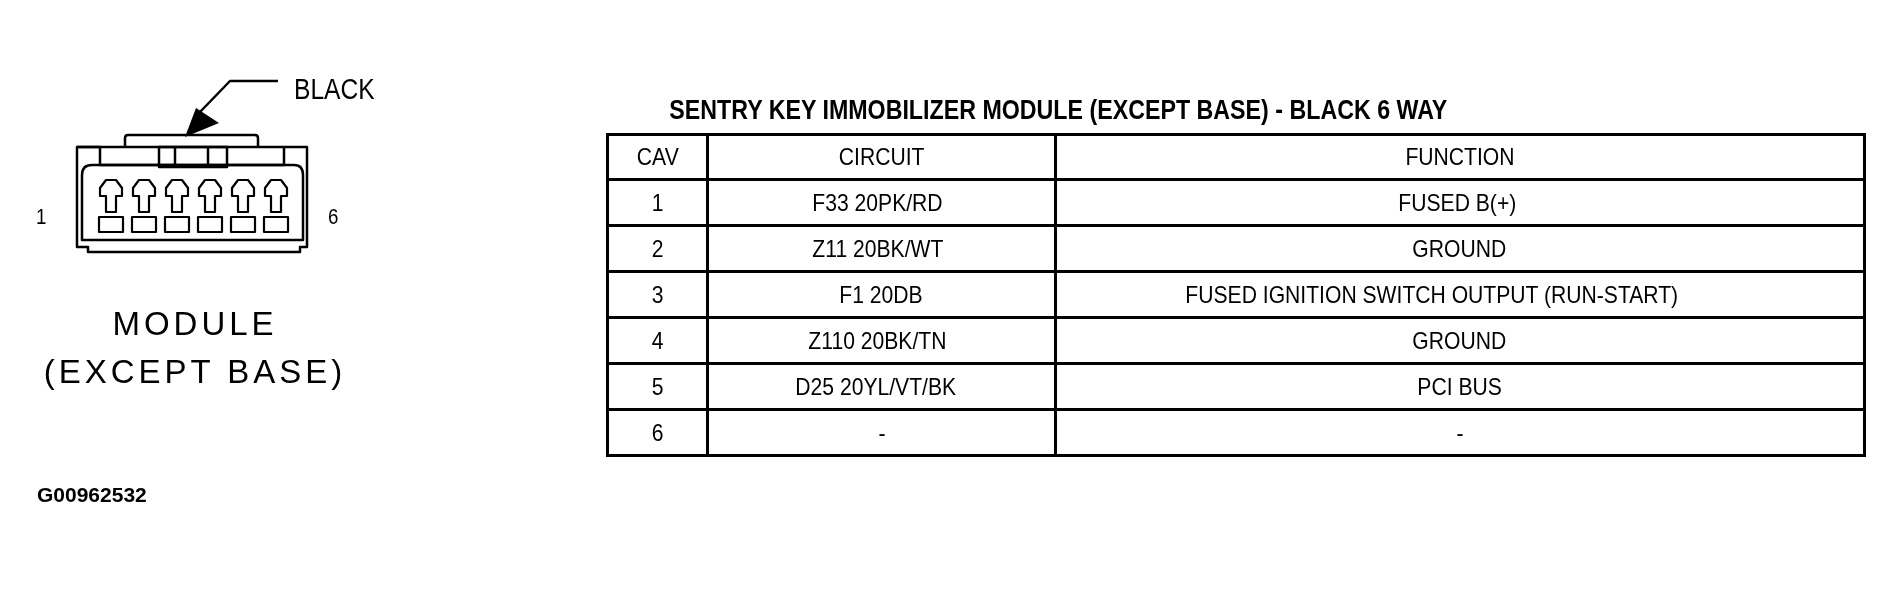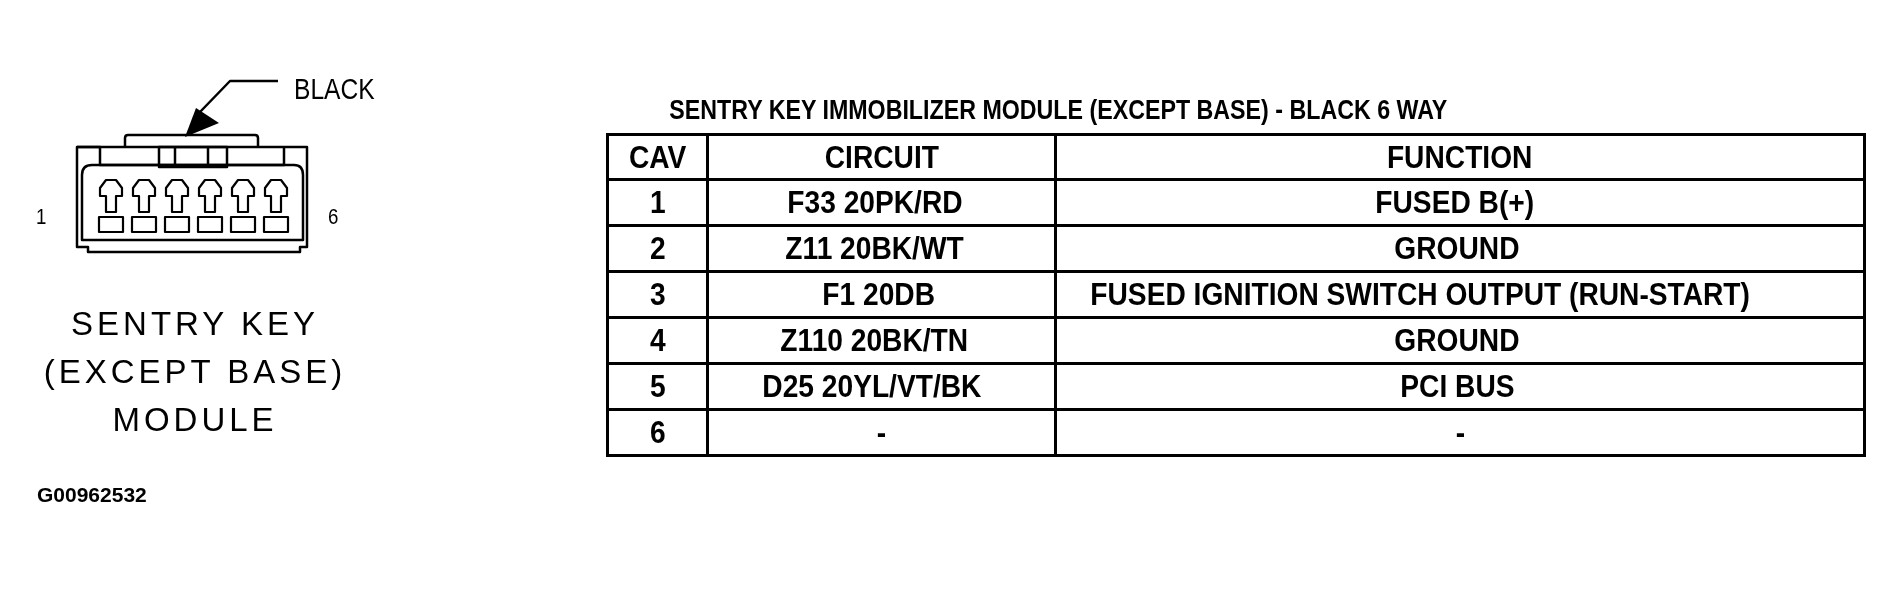--- a/index.html
+++ b/index.html
@@ -8,21 +8,21 @@
   .pin-label { position:absolute; font-size:22px; }
   .pin-label span { display:inline-block; transform:scaleX(0.85); transform-origin:left center; }
   .black-label { position:absolute; left:294px; top:72px; font-size:30px; }
   .black-label span { display:inline-block; transform:scaleX(0.82); transform-origin:left center; }
   .caption { position:absolute; left:40px; width:310px; top:300px; text-align:center; font-size:33px; line-height:48px; letter-spacing:4px; font-weight:normal; }
   .caption div { white-space:nowrap; }
   .fig-id { position:absolute; left:37px; top:483px; font-size:21px; font-weight:bold; }
   .table-title { position:absolute; left:606px; width:1260px; top:94px; font-size:27px; font-weight:bold; line-height:32px; }
   .table-title span { display:inline-block; transform:scaleX(0.86); }
   table.pin-table { position:absolute; left:606px; top:133px; border-collapse:collapse; width:1260px; }
-  table.pin-table td, table.pin-table th { border:3px solid #000; height:43px; padding:0; font-weight:bold; font-size:32px; white-space:nowrap; overflow:hidden;margin-top:8px; }
+  table.pin-table td, table.pin-table th { border:3px solid #000; height:43px; padding:0; font-weight:normal; font-size:24px; white-space:nowrap; overflow:hidden;margin-top:8px; }
   table.pin-table th { height:42px; }
   .c-cav { width:97px; text-align:center; }
   .c-circ { width:345px; }
   .c-func { }
   .txt { display:inline-block; transform:scaleX(0.88); }
   .left .txt { transform-origin:left center; padding-left:14px; }
   .center .txt { transform-origin:center center; }
   td.center, th.center { text-align:center; }
   td.left { text-align:center; }
 </style>
@@ -75,23 +75,22 @@
         <rect x="1" y="217" width="24" height="15"></rect>
       </g>
   </g>
 </svg>
 
 <div class="black-label"><span>BLACK</span></div>
 <div class="pin-label" style="left:36px; top:204px;"><span>1</span></div>
 <div class="pin-label" style="left:328px; top:204px;"><span>6</span></div>
 
 <div class="caption">
-  <div>SENTRY KEY</div>
+  <div>MODULE</div>
   <div>(EXCEPT BASE)</div>
-  <div>MODULE</div>
 </div>
 
 <div class="fig-id">G00962532</div>
 
 <div class="table-title"><span>SENTRY KEY IMMOBILIZER MODULE (EXCEPT BASE) - BLACK 6 WAY</span></div>
 
 <table class="pin-table">
   <tbody>
       <tr>
     <th class="c-cav center"><span class="txt">CAV</span></th>

